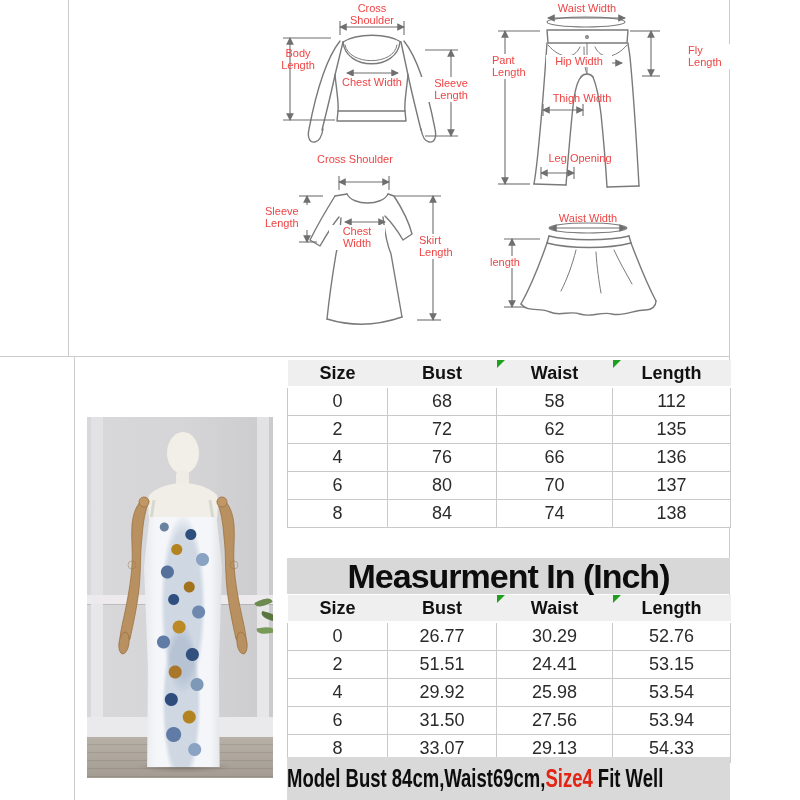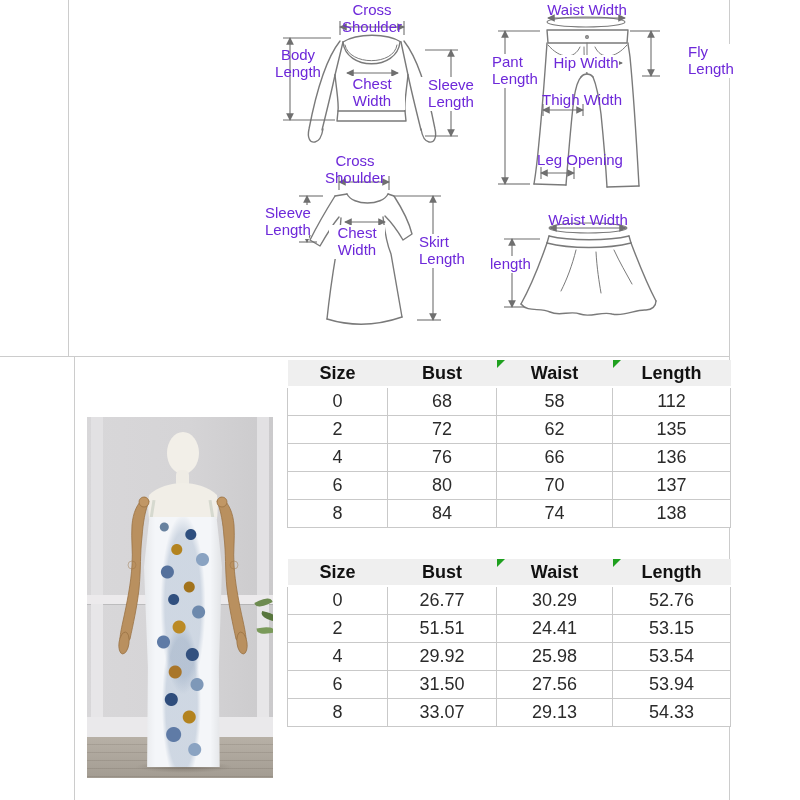--- a/index.html
+++ b/index.html
@@ -4,21 +4,21 @@
 <style>
   html,body{margin:0;padding:0;background:#ffffff;}
   .canvas{position:relative;width:800px;height:800px;background:#ffffff;overflow:hidden;
           font-family:"Liberation Sans","DejaVu Sans",sans-serif;color:#1a1a1a;}
   .vline{position:absolute;width:1px;background:#cccccc;}
   .hline{position:absolute;height:1px;background:#cccccc;}
 
   
   .diagram{position:absolute;}
   .diagram svg{position:absolute;left:0;top:0;}
-  .dlabel{position:absolute;font-size:15px;line-height:1.12;color:#6d28d9;text-align:center;}
+  .dlabel{position:absolute;font-size:11px;line-height:1.12;color:#ef4444;text-align:center;}
   .dlabel.bg{background:#ffffff;}
   .dlabel.ta-l{text-align:left;}
 
   
   .chart{position:absolute;width:443px;}
   .chart-title{height:36px;line-height:36px;background:#d8d8d8;text-align:center;
                font-size:34px;font-weight:bold;letter-spacing:-1px;color:#0d0d0d;}
   table.grid{width:100%;border-collapse:collapse;table-layout:fixed;margin-top:1px;}
   table.grid th{position:relative;height:24px;background:#efefef;font-size:18px;font-weight:bold;
                 text-align:center;border-bottom:2px solid #ffffff;color:#111;}
@@ -158,21 +158,21 @@
         <line x1="53" y1="108" x2="93" y2="108" marker-start="url(#arr2)" marker-end="url(#arr2)"></line>
         <line x1="53" y1="102" x2="53" y2="114"></line>
         <line x1="93" y1="102" x2="93" y2="114"></line>
         <line x1="51" y1="171" x2="84" y2="171" marker-start="url(#arr2)" marker-end="url(#arr2)"></line>
         <line x1="51" y1="165" x2="51" y2="177"></line>
         <line x1="84" y1="165" x2="84" y2="177"></line>
       </g>
     </svg>
     <div class="dlabel" style="left:54px;top:0;width:86px;">Waist Width</div>
     <div class="dlabel bg ta-l" style="left:2px;top:52px;width:50px;">Pant Length</div>
-    <div class="dlabel bg" style="left:63px;top:53px;width:66px;">Hip Width</div>
+    <div class="dlabel bg" style="left:56px;top:53px;width:66px;">Hip Width</div>
     <div class="dlabel bg ta-l" style="left:166px;top:42px;width:50px;margin-left:32px;">Fly Length</div>
     <div class="dlabel" style="left:46px;top:90px;width:92px;text-align:center;">Thigh Width</div>
     <div class="dlabel" style="left:40px;top:150px;width:100px;">Leg Opening</div>
   </div>
 
   <div class="diagram" style="left:265px;top:152px;width:230px;height:203px;">
     <svg width="230" height="203" viewBox="0 0 230 203">
       <defs>
         <marker id="arr3" viewBox="0 0 8 8" refX="7" refY="4" markerWidth="7" markerHeight="7" orient="auto-start-reverse">
           <path d="M0,0 L8,4 L0,8 Z" fill="#6f6f6f"></path>
@@ -313,20 +313,21 @@
             <td>8</td>
             <td>84</td>
             <td>74</td>
             <td>138</td>
           </tr>
       </tbody>
     </table>
   </div>
 
   <div class="chart" style="left:287px;top:558px;">
+    <div class="chart-title">Measurment In (Inch)</div>
     <table class="grid">
       <colgroup>
           <col style="width:100px">
           <col style="width:109px">
           <col style="width:116px">
           <col style="width:118px">
         </colgroup>
       <thead>
         <tr>
           <th>Size</th>
@@ -363,14 +364,17 @@
         <tr>
             <td>8</td>
             <td>33.07</td>
             <td>29.13</td>
             <td>54.33</td>
           </tr>
       </tbody>
     </table>
   </div>
 
+  <div class="footer-bar">
+    <span class="footer-text"><span>Model Bust 84cm,Waist69cm,</span><span class="red">Size4</span><span> Fit Well</span></span>
+  </div>
 
 </div>
 
 </body></html>

